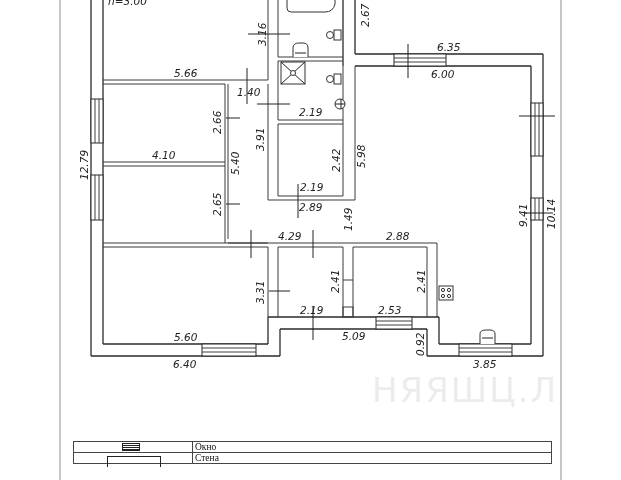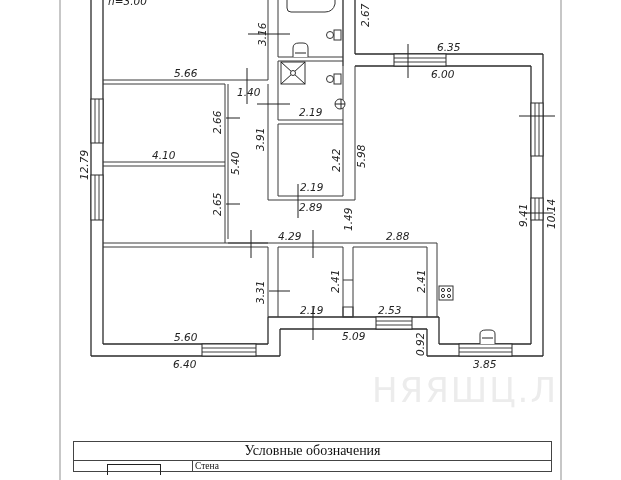--- a/index.html
+++ b/index.html
@@ -232,20 +232,25 @@
     <text class="dim" x="300" y="314">2.19</text>
     <text class="dim" transform="translate(425,293) rotate(-90)">2.41</text>
     <text class="dim" x="378" y="314">2.53</text>
     <text class="dim" x="342" y="340">5.09</text>
     <text class="dim" transform="translate(424,356) rotate(-90)">0.92</text>
     <text class="dim" x="473" y="368">3.85</text>
   </g>
 </svg>
 
 <div id="legend">
-  <div class="title-row">Условные обозначения</div>
+  <div class="row">
+    <div class="sym">
+        <span class="sym-window"></span>
+      </div>
+    <div class="lbl">Окно</div>
+  </div>
   <div class="row">
     <div class="sym">
         <span class="sym-wall"></span>
       </div>
     <div class="lbl">Стена</div>
   </div>
 </div>
 
 </body></html>

